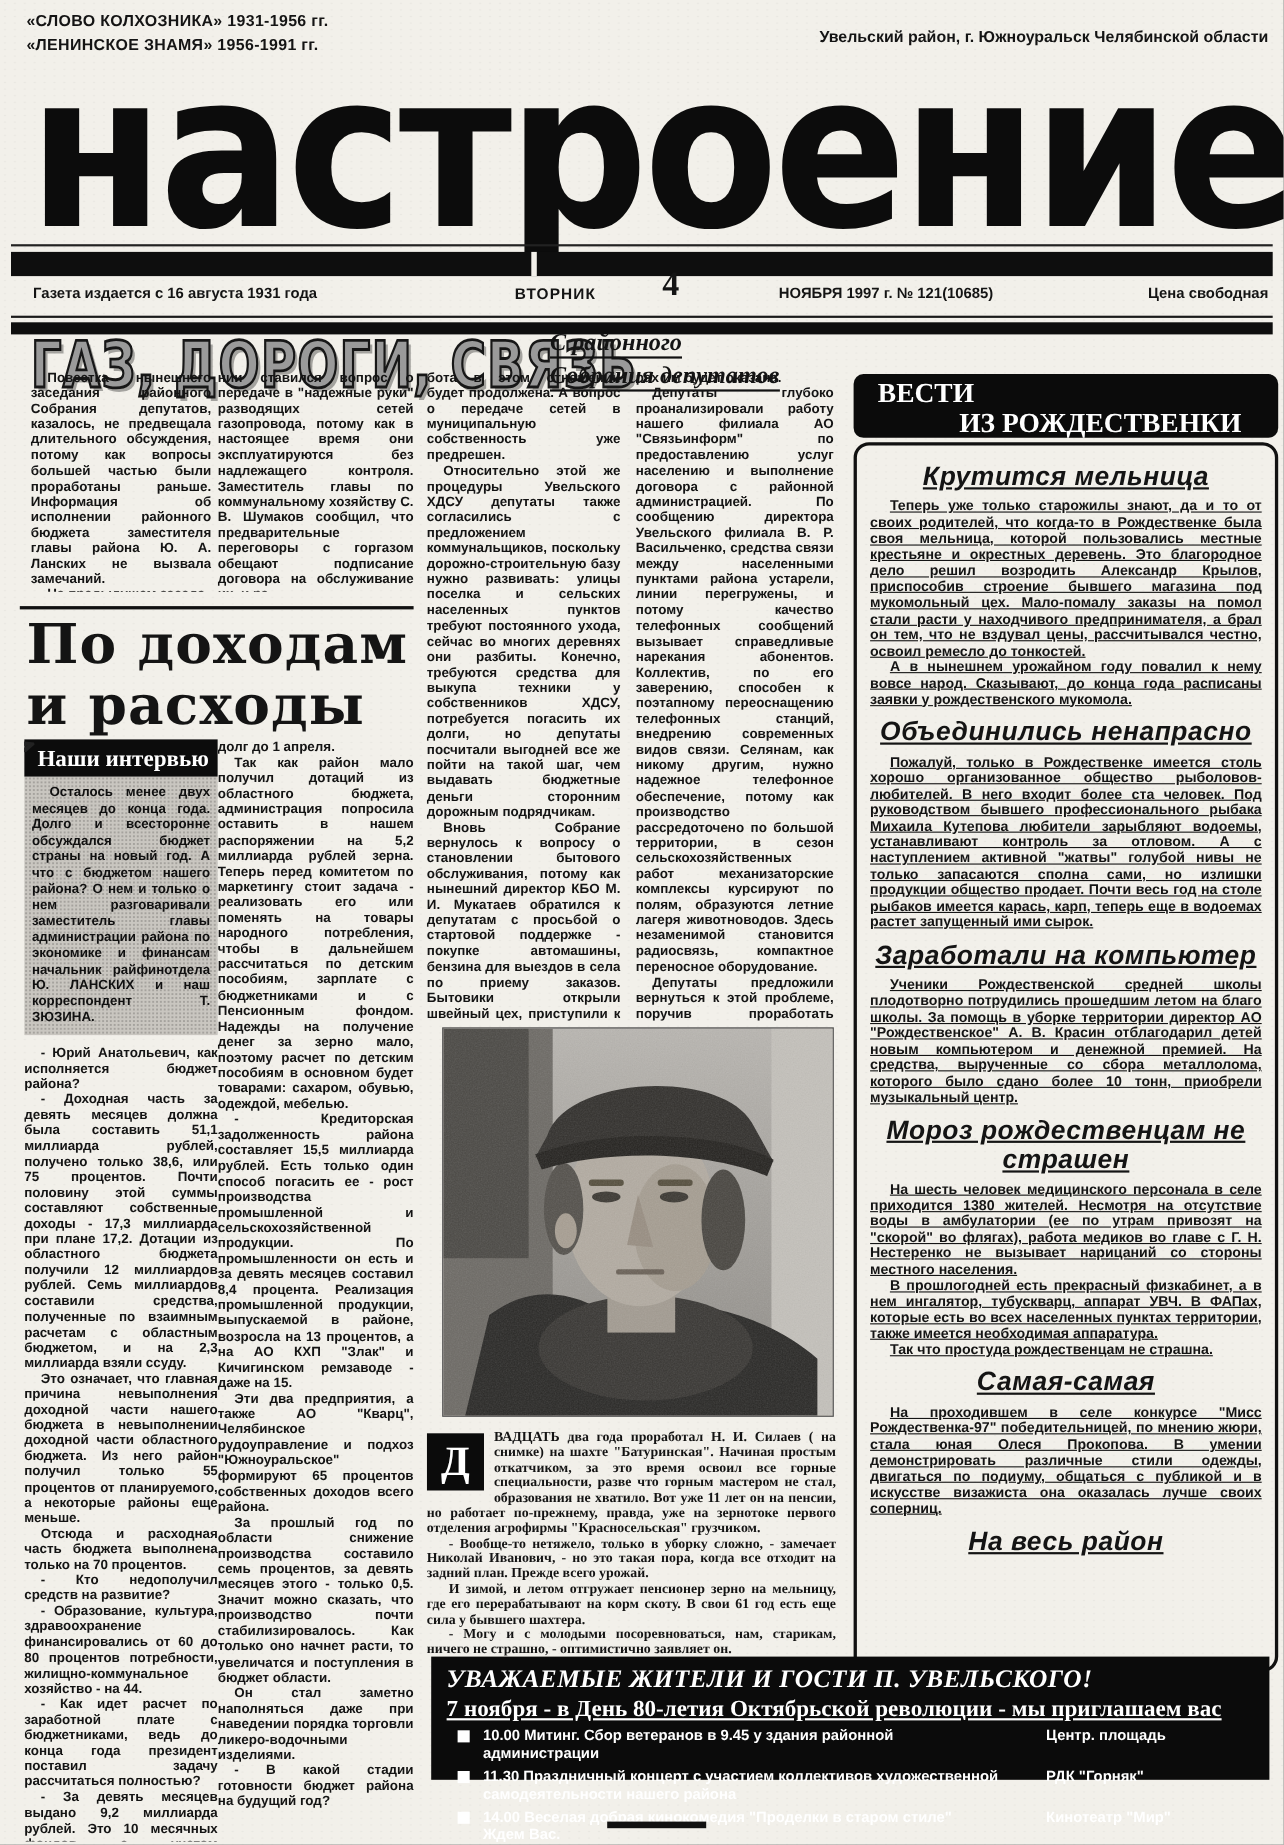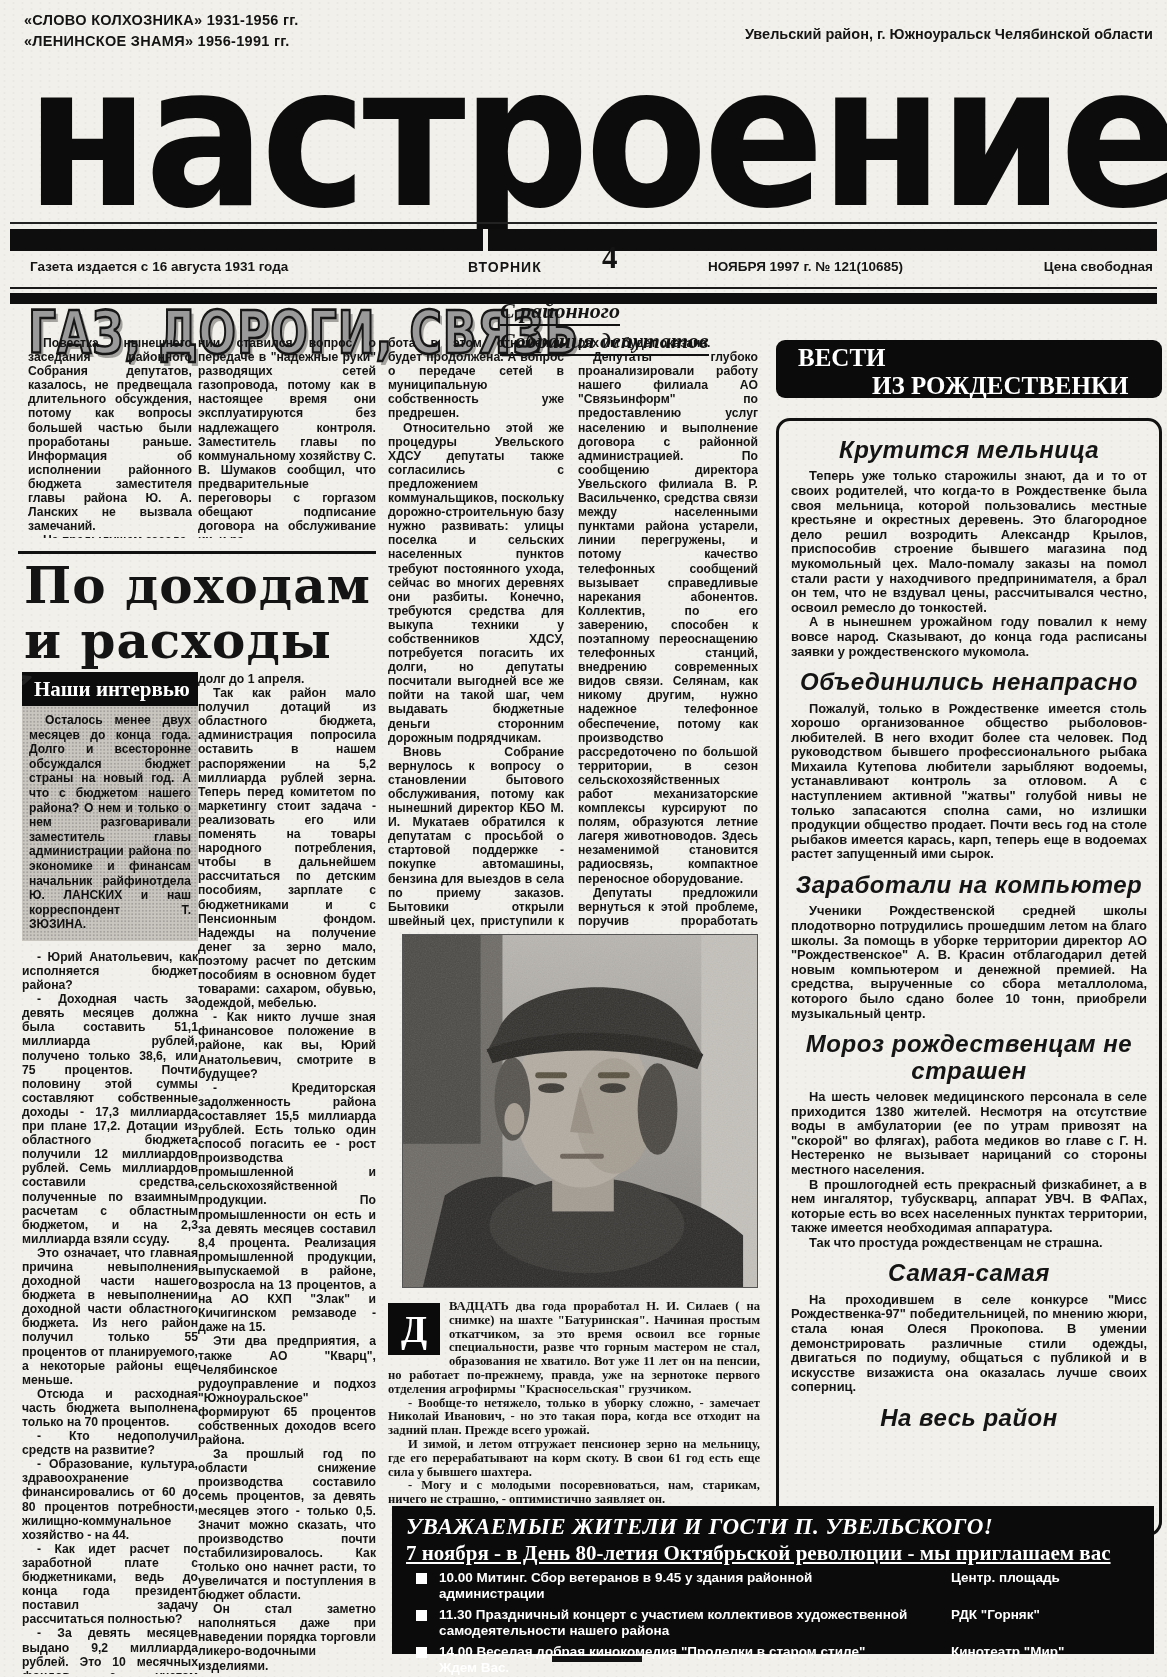--- a/index.html
+++ b/index.html
@@ -61,27 +61,27 @@
   .caption p.cont{text-indent:0;}
   .dropcap{float:left;width:52px;height:52px;background:#0b0b0b;color:#fff;
            font:700 38px/52px "Liberation Serif",serif;text-align:center;margin:3px 9px 2px 0;}
 
   
   .sidebar{left:776px;top:312px;width:386px;}
   .sb-header{height:58px;background:#0b0b0b;border-radius:9px;color:#fff;
              font:800 25px/1.12 "Liberation Serif",serif;padding:4px 10px;box-sizing:border-box;margin-top:28px;}
   .sb-h1{display:block;margin-left:12px;}
   .sb-h2{display:block;margin-left:86px;}
-  .sb-box{margin-top:20px;border:3px solid #111;border-radius:14px;padding:6px 12px 10px;height:1118px;
-          box-sizing:border-box;overflow:hidden;}
+  .sb-box{margin-top:4px;border:3px solid #111;border-radius:14px;padding:6px 12px 10px;height:1118px;
+          box-sizing:border-box;overflow:hidden;text-decoration:underline;}
   .sb-title{font:italic 800 24px/1.1 "Liberation Sans",sans-serif;text-align:center;margin:10px 0 6px;letter-spacing:.5px;}
   .sb-p p{margin:0;text-indent:18px;text-align:justify;font:700 12.9px/14.6px "Liberation Sans",sans-serif;}
 
   
-  .announce{left:392px;top:1506px;width:762px;height:148px;background:#0b0b0b;color:#fff;
+  .announce{left:392px;top:1506px;width:762px;height:112px;background:#0b0b0b;color:#fff;
             padding:8px 14px;box-sizing:border-box;}
   .an-title{font:italic 900 23px/1.1 "Liberation Serif",serif;letter-spacing:.5px;margin:0;}
   .an-sub{font:800 21px/1.1 "Liberation Serif",serif;margin-top:3px;text-decoration:underline;}
   .an-ev{display:flex;margin-top:5px;}
   .an-bullet{width:11px;height:11px;background:#fff;margin:3px 12px 0 10px;flex:none;}
   .an-text{width:482px;font:700 13.5px/16px "Liberation Sans",sans-serif;}
   .an-place{margin-left:30px;font:700 13.5px/16px "Liberation Sans",sans-serif;}
 
   .footer-mark{left:552px;top:1656px;width:90px;height:6px;background:#111;}
 </style>
@@ -151,21 +151,20 @@
         <p>Отсюда и расходная часть бюджета выполнена только на 70 процентов.</p>
         <p class="q">- Кто недополучил средств на развитие?</p>
         <p>- Образование, культура, здравоохранение финансировались от 60 до 80 процентов потребности, жилищно-коммунальное хозяйство - на 44.</p>
         <p class="q">- Как идет расчет по заработной плате с бюджетниками, ведь до конца года президент поставил задачу рассчитаться полностью?</p>
         <p>- За девять месяцев выдано 9,2 миллиарда рублей. Это 10 месячных фондов с учетом прошлогодней задолженности. Но полностью она не ликвидирована, осталась в размере месячного фонда.</p>
       </div>
   </div>
   <div class="abs bt colB">
       <p class="cont">долг до 1 апреля.</p>
       <p>Так как район мало получил дотаций из областного бюджета, администрация попросила оставить в нашем распоряжении на 5,2 миллиарда рублей зерна. Теперь перед комитетом по маркетингу стоит задача - реализовать его или поменять на товары народного потребления, чтобы в дальнейшем рассчитаться по детским пособиям, зарплате с бюджетниками и с Пенсионным фондом. Надежды на получение денег за зерно мало, поэтому расчет по детским пособиям в основном будет товарами: сахаром, обувью, одеждой, мебелью.</p>
-      <p class="q">- Как никто лучше зная финансовое положение в районе, как вы, Юрий Анатольевич, смотрите в будущее?</p>
       <p>- Кредиторская задолженность района составляет 15,5 миллиарда рублей. Есть только один способ погасить ее - рост производства промышленной и сельскохозяйственной продукции. По промышленности он есть и за девять месяцев составил 8,4 процента. Реализация промышленной продукции, выпускаемой в районе, возросла на 13 процентов, а на АО КХП "Злак" и Кичигинском ремзаводе - даже на 15.</p>
       <p>Эти два предприятия, а также АО "Кварц", Челябинское рудоуправление и подхоз "Южноуральское" формируют 65 процентов собственных доходов всего района.</p>
       <p>За прошлый год по области снижение производства составило семь процентов, за девять месяцев этого - только 0,5. Значит можно сказать, что производство почти стабилизировалось. Как только оно начнет расти, то увеличатся и поступления в бюджет области.</p>
       <p>Он стал заметно наполняться даже при наведении порядка торговли ликеро-водочными изделиями.</p>
       <p class="q">- В какой стадии готовности бюджет района на будущий год?</p>
     </div>
 
   <div class="abs photo">
     <svg width="354" height="352" viewBox="0 0 356 354">
       <defs>

